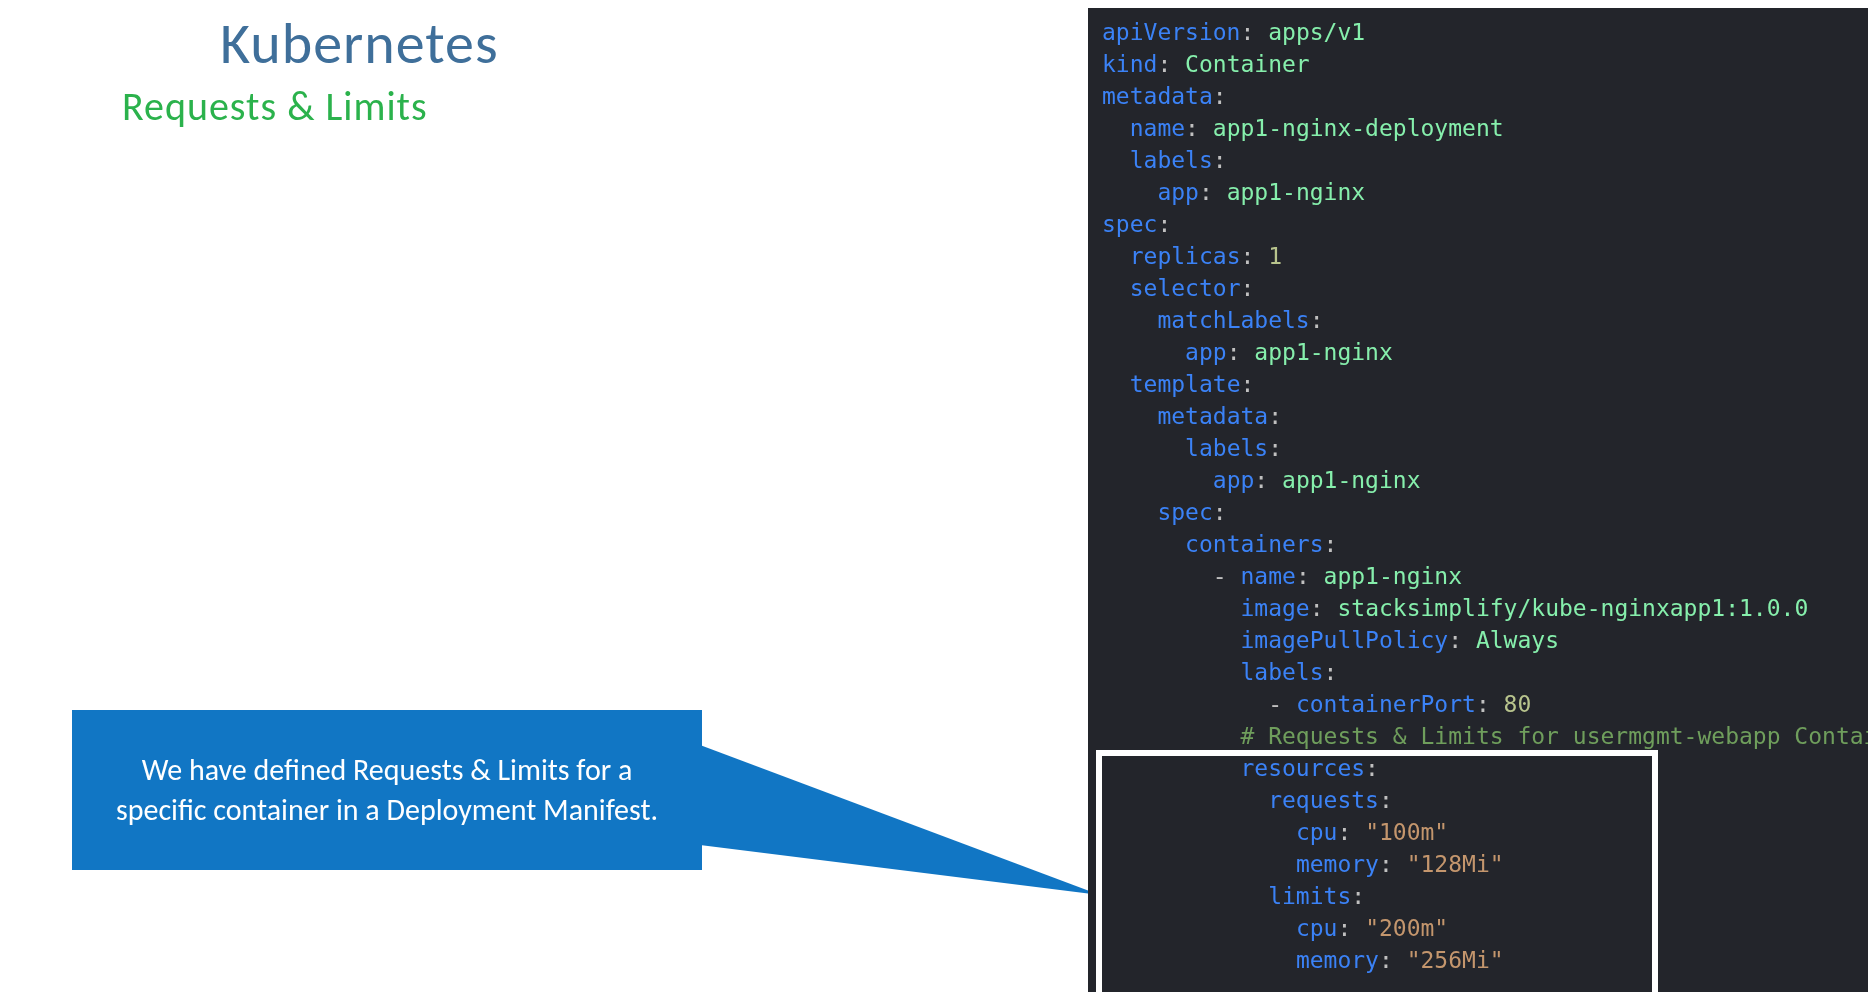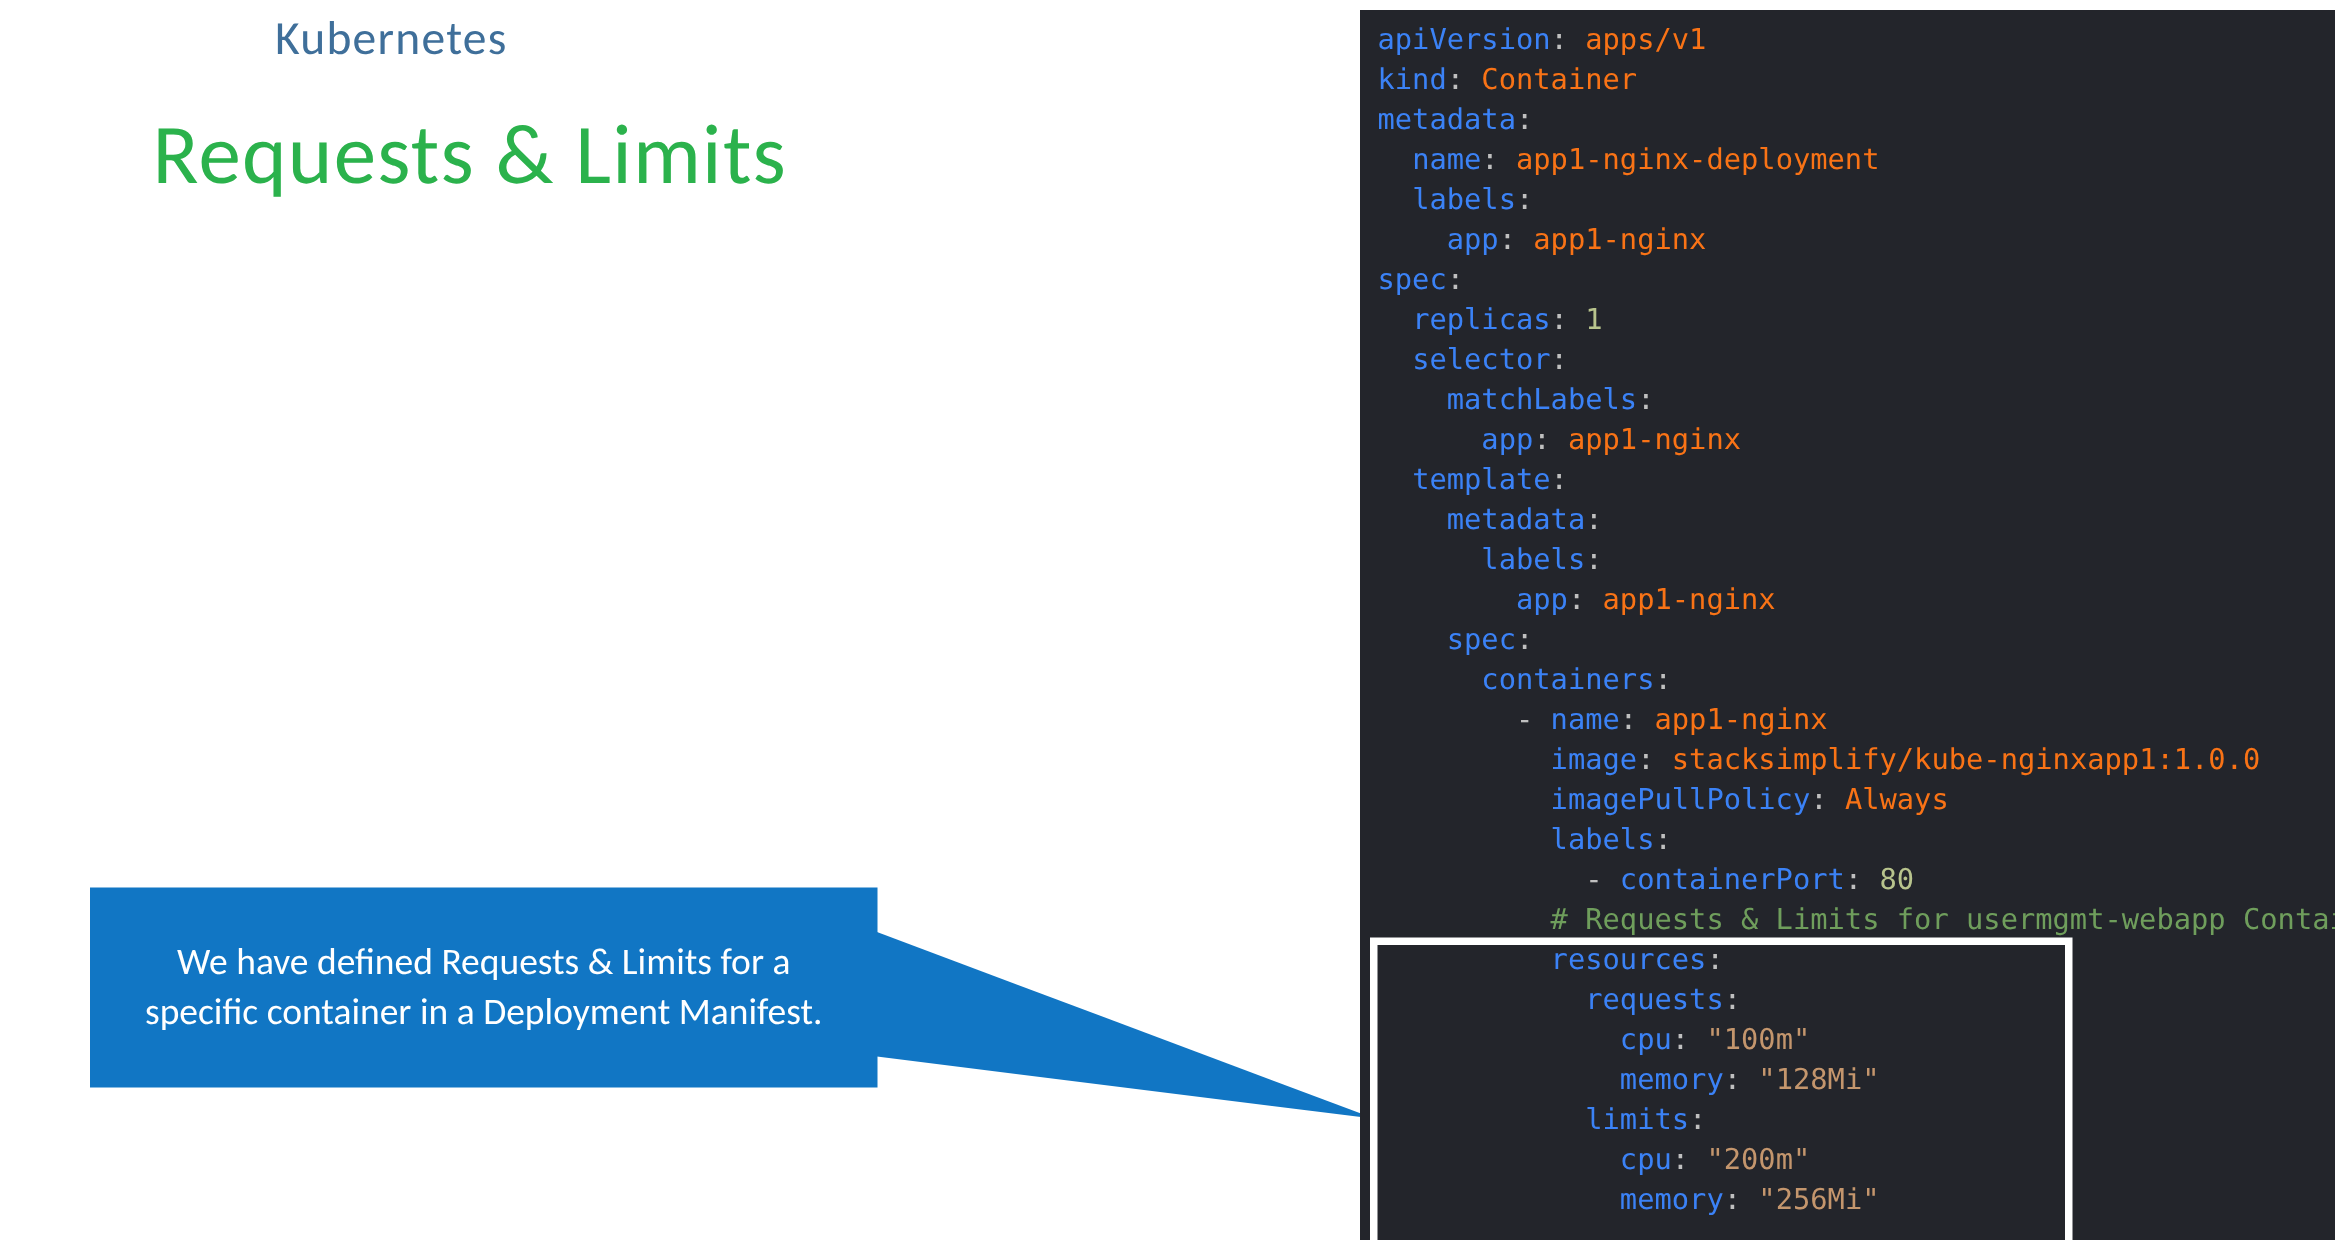--- a/index.html
+++ b/index.html
@@ -1,23 +1,23 @@
 <!DOCTYPE html>
 <html><head>
 <meta charset="utf-8">
 <style>
   html,body{margin:0;padding:0;width:1876px;height:994px;background:#fff;font-family:"Segoe UI",Calibri,Arial,sans-serif;overflow:hidden}
   .slide{position:relative;width:1876px;height:994px}
-  .title1{position:absolute;left:220px;top:8px;font-size:38px;color:#3f6f9a;font-weight:400;letter-spacing:1px}
-  .title2{position:absolute;left:122px;top:82px;font-size:68px;color:#2bb24c;font-weight:400;letter-spacing:1px}
+  .title1{position:absolute;left:220px;top:8px;font-size:58px;color:#3f6f9a;font-weight:400;letter-spacing:1px}
+  .title2{position:absolute;left:122px;top:82px;font-size:40px;color:#2bb24c;font-weight:400;letter-spacing:1px}
   .callout{position:absolute;left:72px;top:710px;width:630px;height:160px;background:#1176c4;color:#fff;display:flex;align-items:center;justify-content:flex-end;text-align:center;font-size:30px;line-height:1.35;padding:0 30px;box-sizing:border-box}
   .arrow-svg{position:absolute;left:700px;top:715px;width:400px;height:230px;overflow:visible}
   .code{position:absolute;left:1088px;top:8px;width:780px;height:984px;background:#23252b;color:#c0c0c0;font-family:"SF Mono",Menlo,Consolas,monospace;font-size:23px;line-height:32px;padding:8px 0 0 14px;box-sizing:border-box;white-space:pre;overflow:hidden}
   .k{color:#3b82f6}
-  .v{color:#f97316}
+  .v{color:#86efac}
   .s{color:#c4966d}
   .n{color:#b8c48d}
   .c{color:#6f9e5c}
   .guide{color:#3e4248}
   .p{color:#c0c0c0}
   .hl-box{position:absolute;left:1096px;top:750px;width:550px;height:240px;border:6px solid #fff;pointer-events:none}
 </style>
 </head>
 <body>
 

